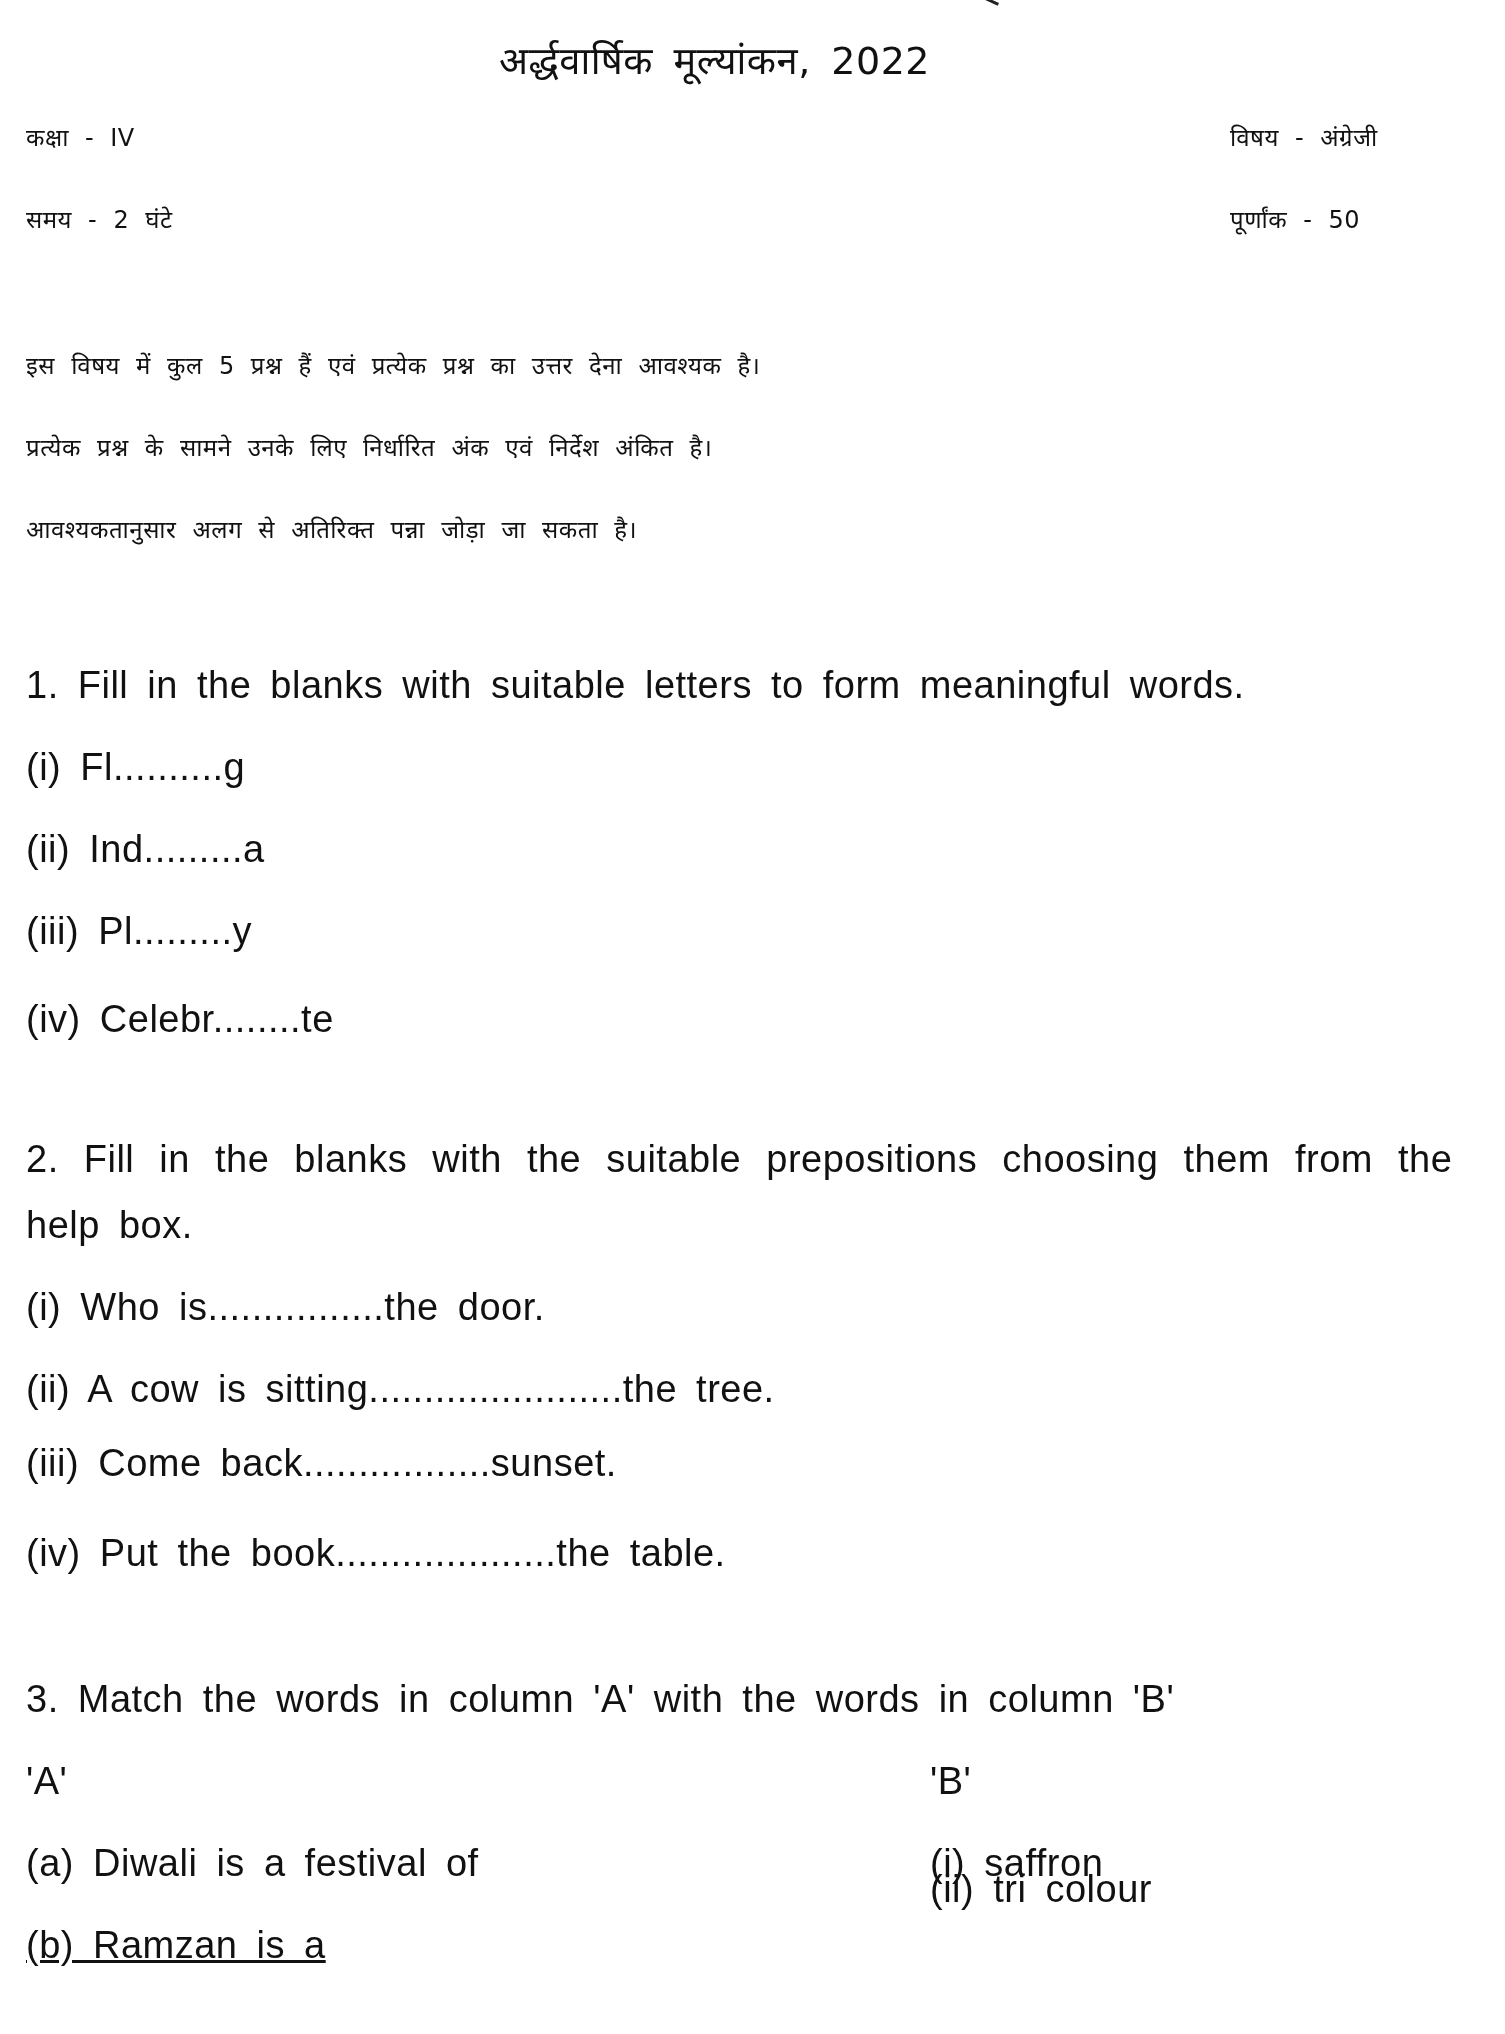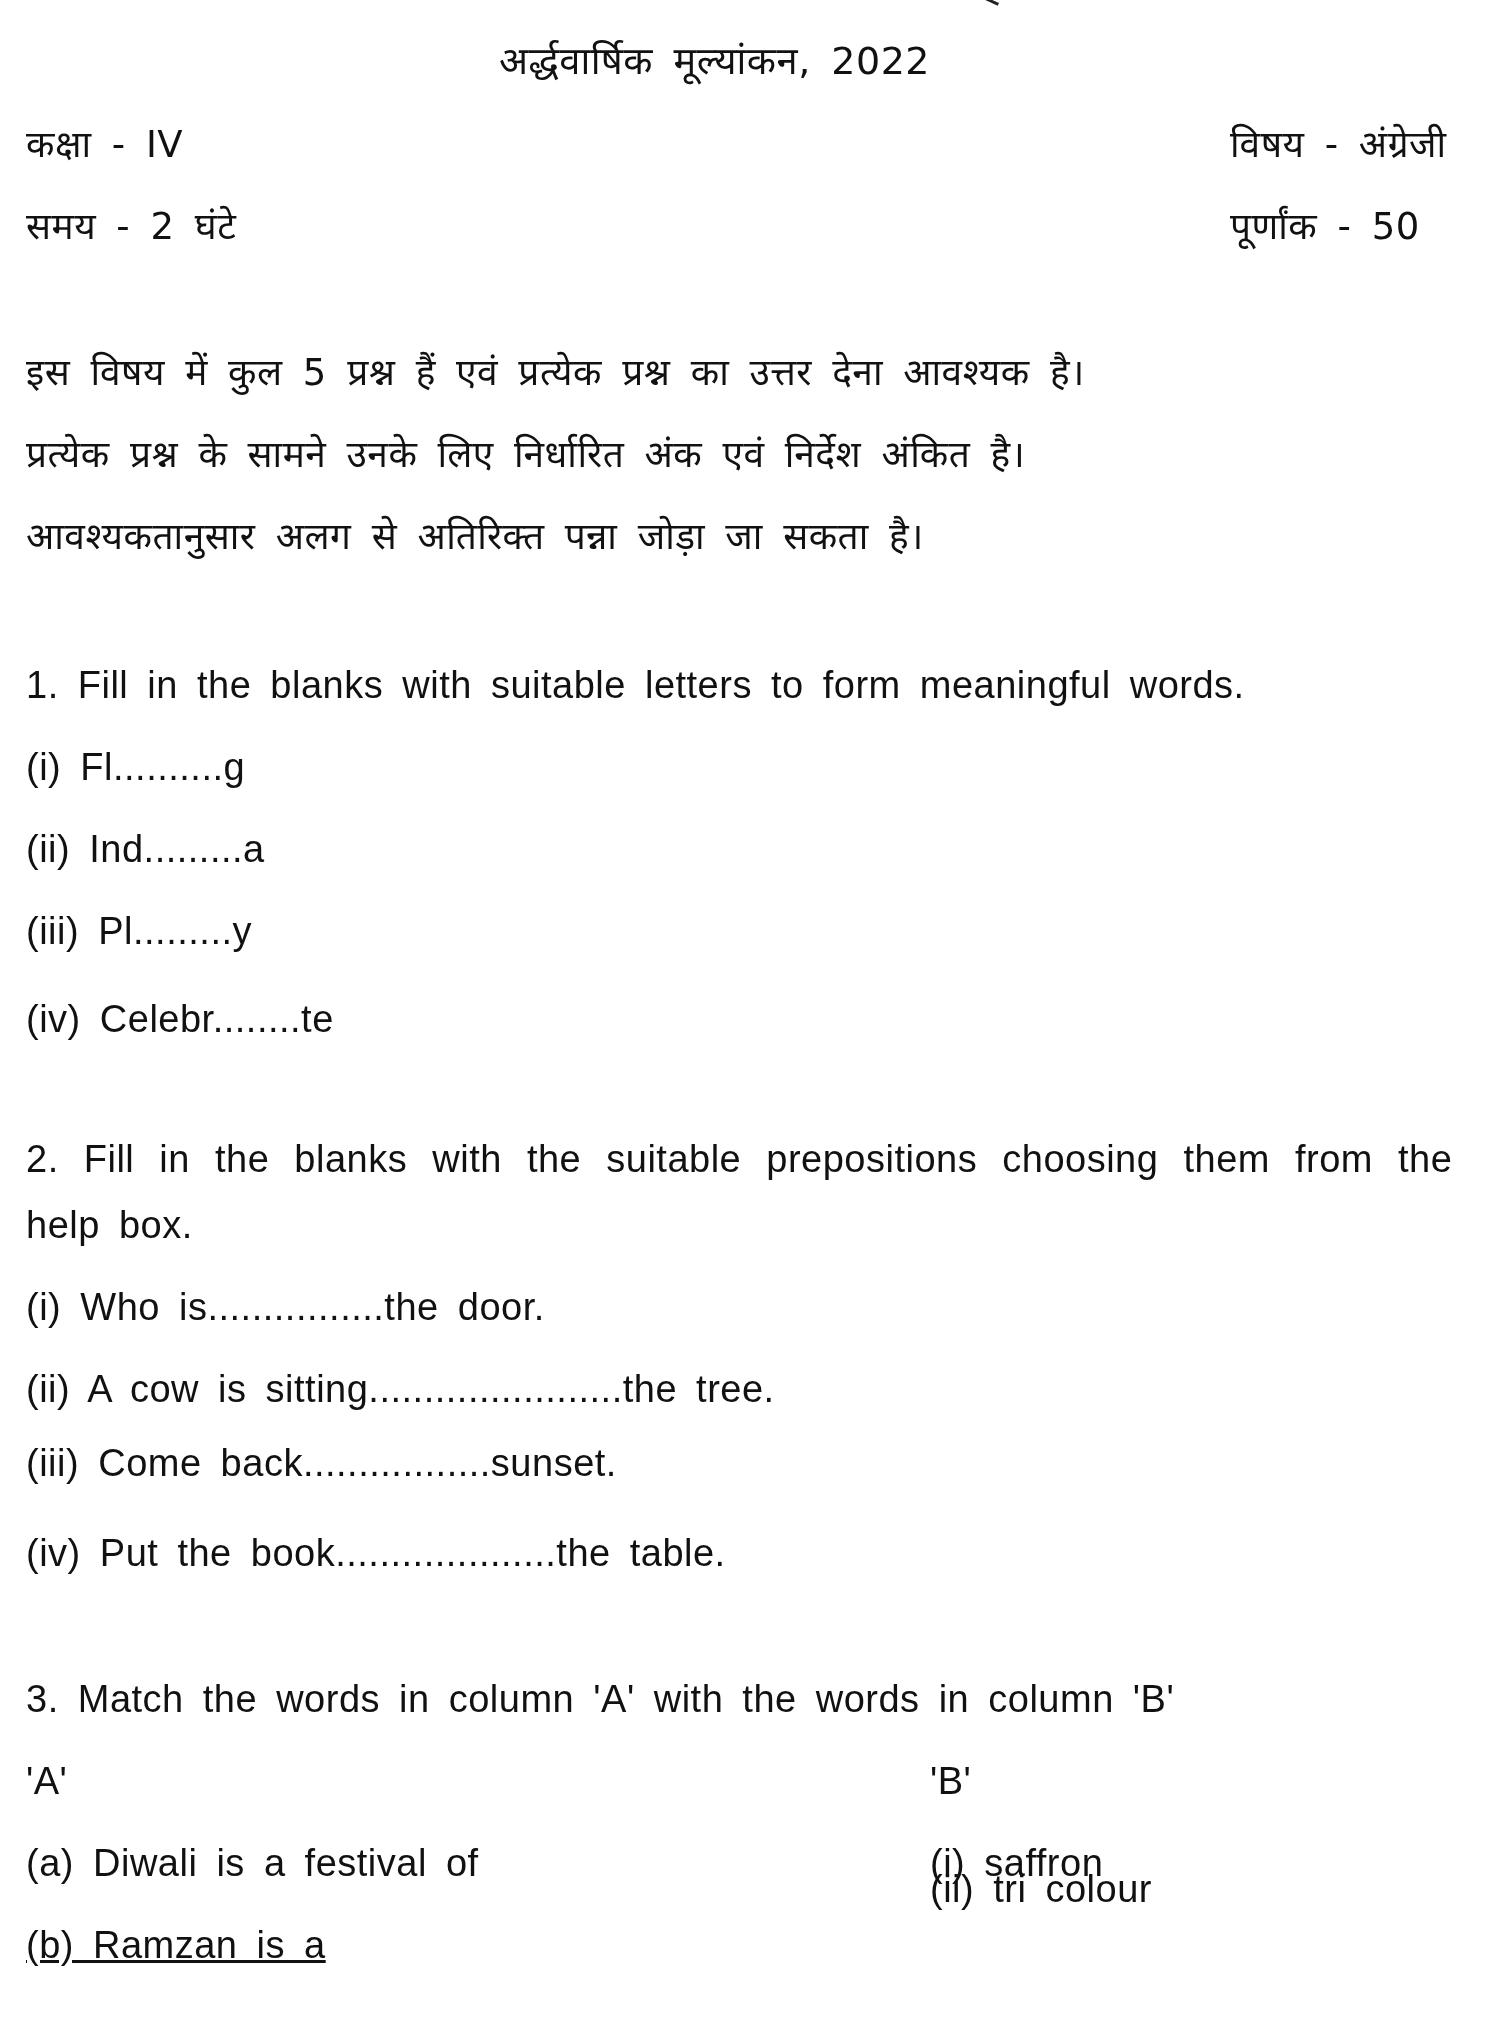--- a/index.html
+++ b/index.html
@@ -12,21 +12,21 @@
       height: 2034px;
       position: relative;
       overflow: hidden;
       color: #111111;
       font-family: "Liberation Sans", "DejaVu Sans", sans-serif;
       font-size: 38px;
       letter-spacing: 0.5px;
       word-spacing: 8px;
     }
     .abs { position: absolute; white-space: nowrap; line-height: 1; }
-    .deva { font-family: "DejaVu Sans", sans-serif; font-size: 37px; }
+    .deva { font-family: "DejaVu Sans", sans-serif; font-size: 24px; }
     .crop-mark {
       position: absolute;
       left: 985px; top: 0px;
       width: 14px; height: 3px;
       background: #222;
       transform: rotate(25deg);
     }
     .title { left: 0; width: 1429px; text-align: center; top: 42px; font-size: 38px; }
     .left-col { left: 26px; }
     .right-col-a { left: 1230px; }

